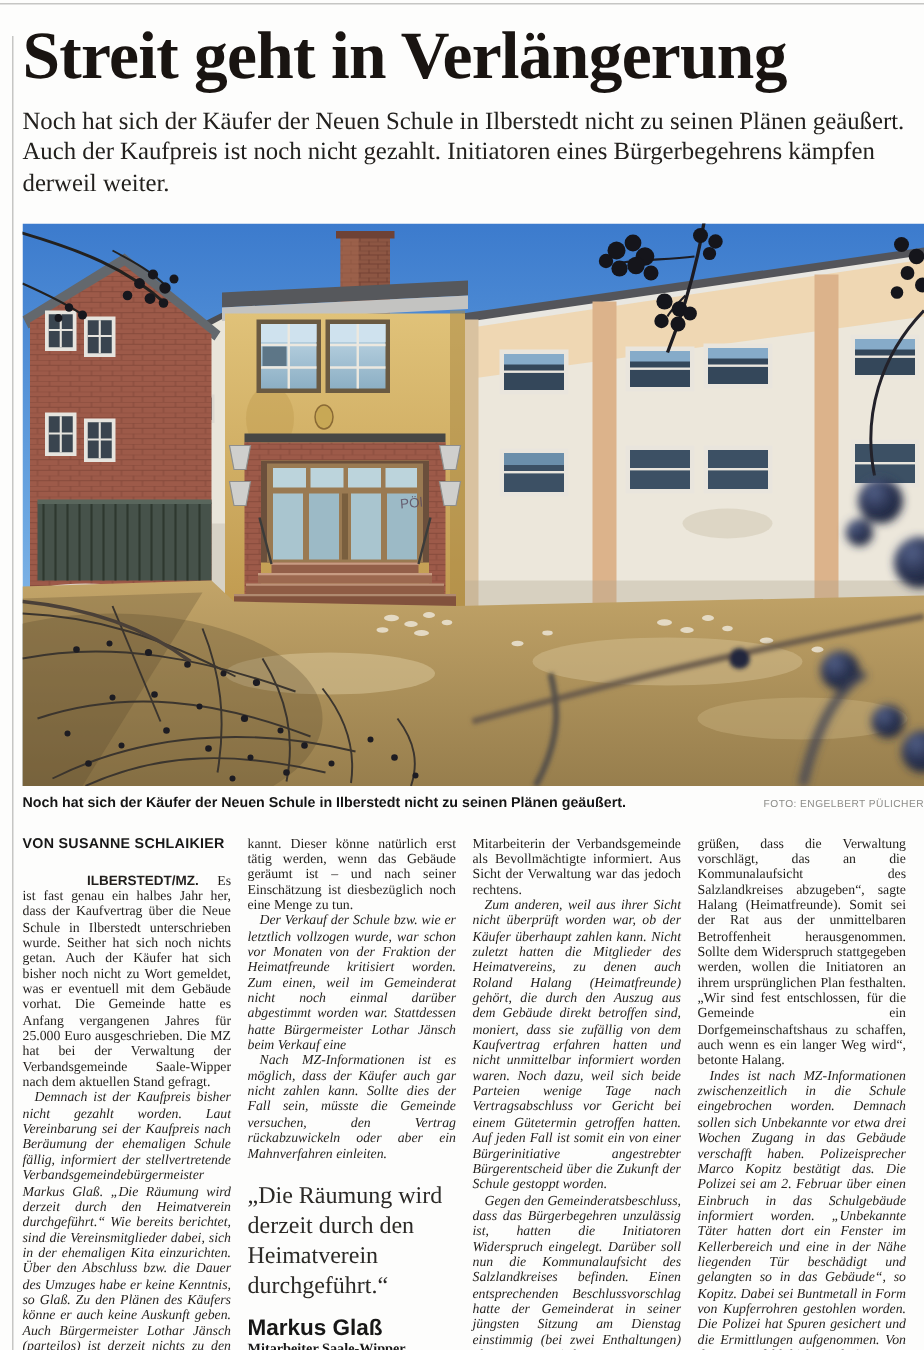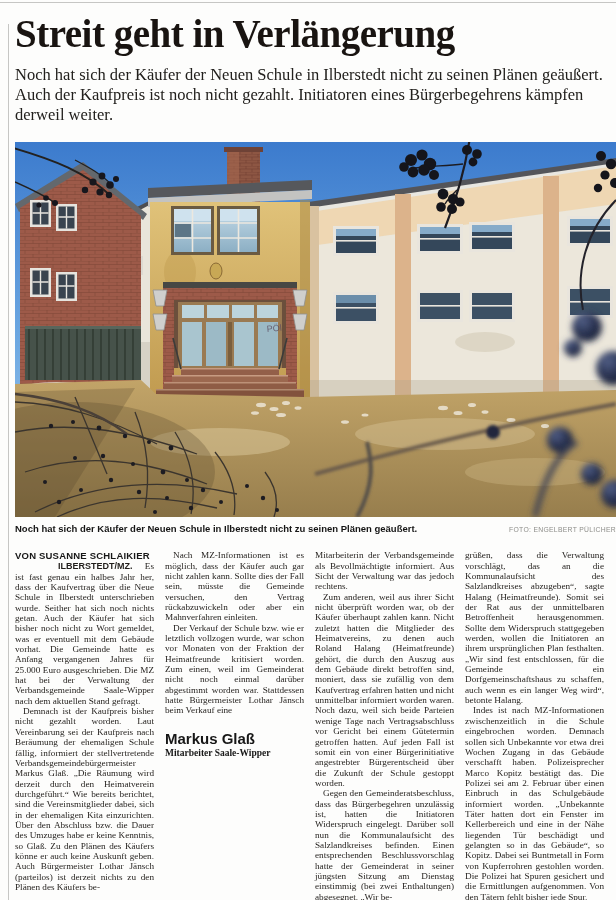--- a/index.html
+++ b/index.html
@@ -2,34 +2,34 @@
 <html lang="de"><head>
 <meta charset="utf-8">
 <style>
   html,body{margin:0;padding:0;background:#ffffff;}
   .page{position:relative;width:616px;height:900px;background:#fdfdfc;overflow:hidden;
         font-family:"Liberation Serif",serif;color:#1f1c19;}
   .top-rule{position:absolute;left:0;top:2px;width:616px;height:1px;background:#c6c6c4;}
   .left-rule{position:absolute;left:8px;top:24px;width:1px;height:876px;background:#c6c6c4;}
   .content{position:absolute;left:15px;top:14px;width:589px;}
   h1.headline{margin:0;font-family:"Liberation Serif",serif;font-weight:bold;
-              font-size:39px;letter-spacing:-0.5px;color:#191411;line-height:1.05;}
+              font-size:45px;letter-spacing:-0.5px;color:#191411;line-height:1.05;}
   .standfirst{margin:10px 0 0 0;font-size:16.5px;line-height:1.22;color:#22201d;}
   figure.photo{margin:17px 0 0 0;width:601px;height:375px;margin-left:0;position:relative;left:0;}
   figure.photo svg{display:block;}
   .caption-row{display:flex;justify-content:space-between;align-items:baseline;margin-top:6px;width:601px;}
   .caption{font-family:"Liberation Sans",sans-serif;font-weight:bold;font-size:9.5px;color:#151515;}
   .credit{font-family:"Liberation Sans",sans-serif;font-size:6.8px;color:#8d8d89;letter-spacing:.3px;}
   .body-cols{display:flex;gap:11px;margin-top:16px;width:589px;}
   .col{flex:1 1 0;min-width:0;}
   .byline{font-family:"Liberation Sans",sans-serif;font-weight:bold;font-size:9.5px;
-          letter-spacing:.2px;color:#171717;}
+          letter-spacing:.2px;color:#171717;margin-bottom:14px;}
   .para{margin:0;font-size:9.2px;line-height:10.35px;text-align:justify;
         hyphens:auto;-webkit-hyphens:auto;color:#211e1b;}
-  .para.indent{text-indent:8px;}
+  .para.indent{text-indent:8px;font-style:italic;}
   .lead-in{font-family:"Liberation Sans",sans-serif;font-weight:bold;font-size:9px;padding-left:43px;}
   .pullquote{margin:14px 0 0 0;padding:0;}
   .pq-text{font-family:"Liberation Serif",serif;font-size:16px;line-height:20px;color:#2b2926;}
   .pq-author{font-family:"Liberation Sans",sans-serif;font-weight:bold;font-size:15px;color:#171717;margin-top:9px;}
   .pq-role{font-family:Liberation Serif, serif;font-weight:bold;font-size:9.5px;color:#171717;margin-top:1px;}
 </style>
 </head>
 <body>
 
 <div class="page">
@@ -362,23 +362,25 @@
     </div>
 
     <div class="body-cols">
       <div class="col">
         <div class="byline">VON SUSANNE SCHLAIKIER</div>
         <p class="para"><span class="lead-in">ILBERSTEDT/MZ.</span> <span>Es ist fast genau ein halbes Jahr her, dass der Kaufvertrag über die Neue Schule in Ilberstedt unterschrieben wurde. Seither hat sich noch nichts getan. Auch der Käufer hat sich bisher noch nicht zu Wort gemeldet, was er eventuell mit dem Gebäude vorhat. Die Gemeinde hatte es Anfang vergangenen Jahres für 25.000 Euro ausgeschrieben. Die MZ hat bei der Verwaltung der Verbandsgemeinde Saale-Wipper nach dem aktuellen Stand gefragt.</span></p>
         <p class="para indent">Demnach ist der Kaufpreis bisher nicht gezahlt worden. Laut Vereinbarung sei der Kaufpreis nach Beräumung der ehemaligen Schule fällig, informiert der stellvertretende Verbandsgemeindebürgermeister Markus Glaß. „Die Räumung wird derzeit durch den Heimatverein durchgeführt.“ Wie bereits berichtet, sind die Vereinsmitglieder dabei, sich in der ehemaligen Kita einzurichten. Über den Abschluss bzw. die Dauer des Umzuges habe er keine Kenntnis, so Glaß. Zu den Plänen des Käufers könne er auch keine Auskunft geben. Auch Bürgermeister Lothar Jänsch (parteilos) ist derzeit nichts zu den Plänen des Käufers be-</p>
       </div>
 
       <div class="col">
+        <p class="para">kannt. Dieser könne natürlich erst tätig werden, wenn das Gebäude geräumt ist – und nach seiner Einschätzung ist diesbezüglich noch eine Menge zu tun.</p>
+        <p class="para indent">Der Verkauf der Schule bzw. wie er letztlich vollzogen wurde, war schon vor Monaten von der Fraktion der Heimatfreunde kritisiert worden. Zum einen, weil im Gemeinderat nicht noch einmal darüber abgestimmt worden war. Stattdessen hatte Bürgermeister Lothar Jänsch beim Verkauf eine</p>
         <p class="para indent">Nach MZ-Informationen ist es möglich, dass der Käufer auch gar nicht zahlen kann. Sollte dies der Fall sein, müsste die Gemeinde versuchen, den Vertrag rückabzuwickeln oder aber ein Mahnverfahren einleiten.</p>
-        <p class="para indent">Der Verkauf der Schule bzw. wie er letztlich vollzogen wurde, war schon vor Monaten von der Fraktion der Heimatfreunde kritisiert worden. Zum einen, weil im Gemeinderat nicht noch einmal darüber abgestimmt worden war. Stattdessen hatte Bürgermeister Lothar Jänsch beim Verkauf eine</p>
         <blockquote class="pullquote">
+          <div class="pq-text">„Die Räumung wird derzeit durch den Heimatverein durchgeführt.“</div>
           <div class="pq-author">Markus Glaß</div>
           <div class="pq-role">Mitarbeiter Saale-Wipper</div>
         </blockquote>
       </div>
 
       <div class="col">
         <p class="para">Mitarbeiterin der Verbandsgemeinde als Bevollmächtigte informiert. Aus Sicht der Verwaltung war das jedoch rechtens.</p>
         <p class="para indent">Zum anderen, weil aus ihrer Sicht nicht überprüft worden war, ob der Käufer überhaupt zahlen kann. Nicht zuletzt hatten die Mitglieder des Heimatvereins, zu denen auch Roland Halang (Heimatfreunde) gehört, die durch den Auszug aus dem Gebäude direkt betroffen sind, moniert, dass sie zufällig von dem Kaufvertrag erfahren hatten und nicht unmittelbar informiert worden waren. Noch dazu, weil sich beide Parteien wenige Tage nach Vertragsabschluss vor Gericht bei einem Gütetermin getroffen hatten. Auf jeden Fall ist somit ein von einer Bürgerinitiative angestrebter Bürgerentscheid über die Zukunft der Schule gestoppt worden.</p>
         <p class="para indent">Gegen den Gemeinderatsbeschluss, dass das Bürgerbegehren unzulässig ist, hatten die Initiatoren Widerspruch eingelegt. Darüber soll nun die Kommunalaufsicht des Salzlandkreises befinden. Einen entsprechenden Beschlussvorschlag hatte der Gemeinderat in seiner jüngsten Sitzung am Dienstag einstimmig (bei zwei Enthaltungen) abgesegnet. „Wir be-</p>
       </div>

